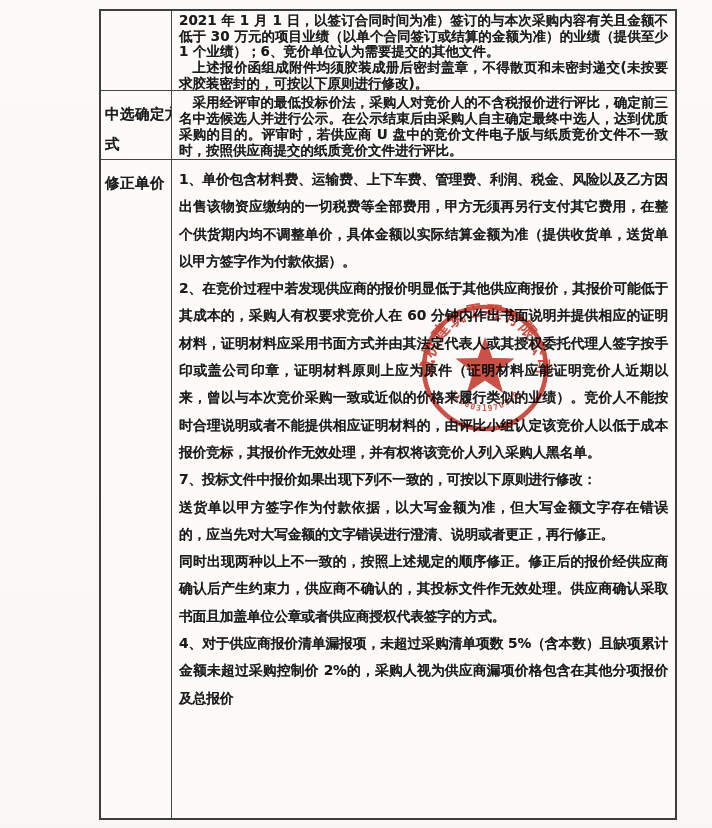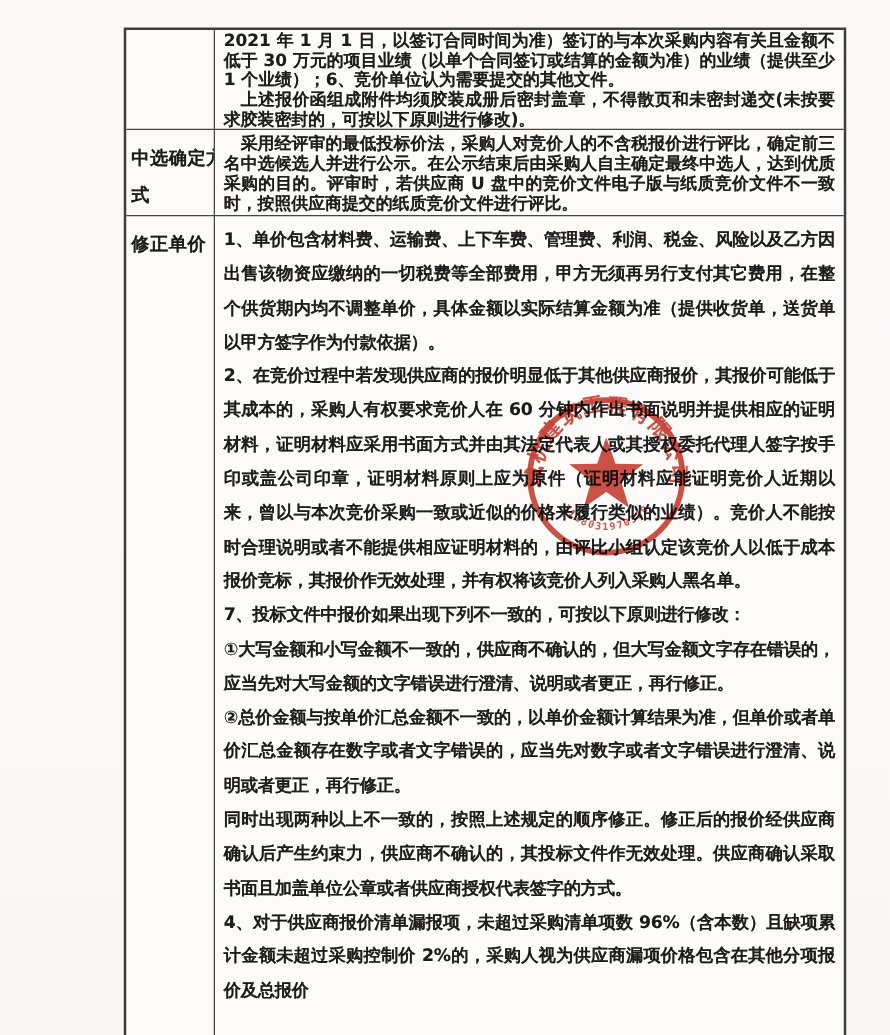--- a/index.html
+++ b/index.html
@@ -2,21 +2,21 @@
 <html><head>
 <meta charset="utf-8">
 <style>
   html,body{margin:0;padding:0;}
   body{
     width:712px;height:828px;position:relative;overflow:hidden;
     background:#fbfaf8;
     font-family:"DejaVu Sans","Liberation Sans",sans-serif;
     -webkit-font-smoothing:antialiased;
   }
-  .page{position:absolute;inset:0;background:linear-gradient(180deg,#fbfaf8 0%,#faf9f6 60%,#f8f7f4 100%);margin-top:13px;}
+  .page{position:absolute;inset:0;background:linear-gradient(180deg,#fbfaf8 0%,#faf9f6 60%,#f8f7f4 100%);}
   .doc-table{
     position:absolute;left:99px;top:9px;width:578px;height:811px;
     border:2px solid #3e3e3e;
     display:grid;
     grid-template-columns:71px 1fr;
     grid-template-rows:79px 69px 1fr;
     box-sizing:border-box;
     background:#fcfbf9;
     color:#1c1c1c;
   }
@@ -72,24 +72,23 @@
       <p class="indent">采用经评审的最低投标价法，采购人对竞价人的不含税报价进行评比，确定前三名中选候选人并进行公示。在公示结束后由采购人自主确定最终中选人，达到优质采购的目的。评审时，若供应商 U 盘中的竞价文件电子版与纸质竞价文件不一致时，按照供应商提交的纸质竞价文件进行评比。</p>
     </div>
 
     <div class="cell label-cell row3">
       <span class="lbl-line">修正单价</span>
     </div>
     <div class="cell content-cell row3">
       <p>1、单价包含材料费、运输费、上下车费、管理费、利润、税金、风险以及乙方因出售该物资应缴纳的一切税费等全部费用，甲方无须再另行支付其它费用，在整个供货期内均不调整单价，具体金额以实际结算金额为准（提供收货单，送货单以甲方签字作为付款依据）。</p>
       <p>2、在竞价过程中若发现供应商的报价明显低于其他供应商报价，其报价可能低于其成本的，采购人有权要求竞价人在 60 分钟内作出书面说明并提供相应的证明材料，证明材料应采用书面方式并由其法定代表人或其授权委托代理人签字按手印或盖公司印章，证明材料原则上应为原件（证明材料应能证明竞价人近期以来，曾以与本次竞价采购一致或近似的价格来履行类似的业绩）。竞价人不能按时合理说明或者不能提供相应证明材料的，由评比小组认定该竞价人以低于成本报价竞标，其报价作无效处理，并有权将该竞价人列入采购人黑名单。</p>
       <p>7、投标文件中报价如果出现下列不一致的，可按以下原则进行修改：</p>
-      <p>①大写金额和小写金额不一致的，供应商不确认的，但大写金额文字存在错误的，应当先对大写金额的文字错误进行澄清、说明或者更正，再行修正。</p>
-      <p>②总价金额与按单价汇总金额不一致的，以单价金额计算结果为准，但单价或者单价汇总金额存在数字或者文字错误的，应当先对数字或者文字错误进行澄清、说明或者更正，再行修正。</p>
+      <p>送货单以甲方签字作为付款依据，以大写金额为准，但大写金额文字存在错误的，应当先对大写金额的文字错误进行澄清、说明或者更正，再行修正。</p>
       <p>同时出现两种以上不一致的，按照上述规定的顺序修正。修正后的报价经供应商确认后产生约束力，供应商不确认的，其投标文件作无效处理。供应商确认采取书面且加盖单位公章或者供应商授权代表签字的方式。</p>
-      <p>4、对于供应商报价清单漏报项，未超过采购清单项数 96%（含本数）且缺项累计金额未超过采购控制价 2%的，采购人视为供应商漏项价格包含在其他分项报价及总报价</p>
+      <p>4、对于供应商报价清单漏报项，未超过采购清单项数 5%（含本数）且缺项累计金额未超过采购控制价 2%的，采购人视为供应商漏项价格包含在其他分项报价及总报价</p>
     </div>
 
   </div>
 
   <svg class="seal" viewBox="0 0 168 168">
     <defs>
       <path id="ringPath" d="M 33.8 97.5 A 52 52 0 1 1 134.2 97.5" fill="none"></path>
       <path id="serialPath" d="M 45.0 102.2 A 43 43 0 0 0 123.0 102.2" fill="none"></path>
     </defs>
     <circle cx="84" cy="84" r="61" fill="none" stroke="#c1281b" stroke-width="4.6" stroke-opacity="0.92"></circle>

